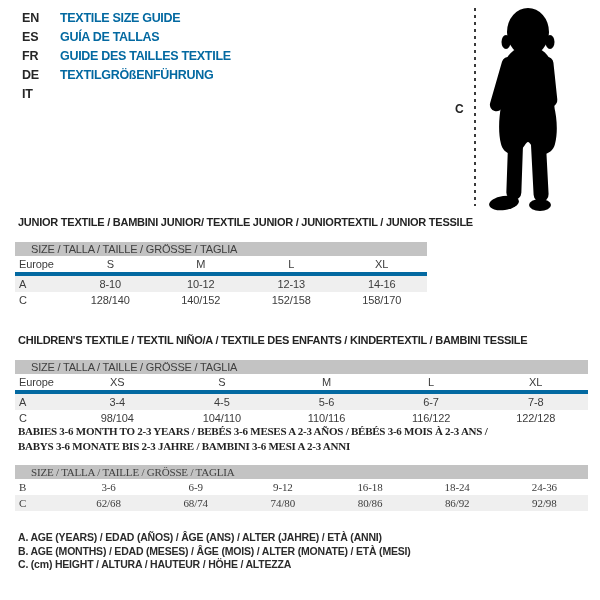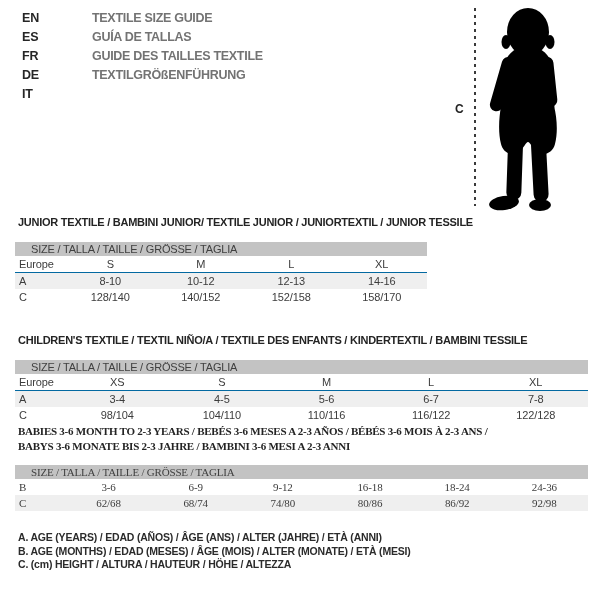--- a/index.html
+++ b/index.html
@@ -2,42 +2,42 @@
 <html><head>
 <meta charset="utf-8">
 <style>
   * { margin:0; padding:0; box-sizing:border-box; }
   html,body { width:600px; height:600px; background:#ffffff;
     font-family:"Liberation Sans", sans-serif; }
   #page { position:relative; width:600px; height:600px; background:#fff; overflow:hidden; }
 
   
   .lang-block { position:absolute; left:22px; top:9px; }
-  .lang-row { display:flex; height:19px; line-height:19px;gap:32px; }
+  .lang-row { display:flex; height:19px; line-height:19px; }
   .lang-code { width:38px; font-size:12.5px; font-weight:bold; color:#262626; letter-spacing:-0.2px; }
-  .lang-title { font-size:12.5px; font-weight:bold; color:#737373; letter-spacing:-0.3px; }
+  .lang-title { font-size:12.5px; font-weight:bold; color:#0369a1; letter-spacing:-0.3px; }
 
   
   .height-line { position:absolute; left:474px; top:8px; width:2px; height:198px;
     background:repeating-linear-gradient(to bottom, #3a3a3a 0 3px, transparent 3px 7px); }
   .height-label { position:absolute; left:455px; top:102px; font-size:12px; font-weight:bold; color:#222; }
   .silhouette { position:absolute; left:483px; top:5px; }
 
   
   .section { position:absolute; left:15px; }
   .sec-title { font-size:11px; font-weight:bold; color:#242424; letter-spacing:-0.25px;
     line-height:12px; margin:0 0 14px 3px; white-space:nowrap; }
   .sec-title-2l { line-height:15px; margin:0 0 11px 3px; }
   .size-bar { background:#c3c3c3; height:14px; line-height:14px; font-size:11px;
     color:#404040; padding-left:16px; letter-spacing:-0.2px; }
   table.size-table { border-collapse:collapse; table-layout:fixed; width:100%; }
   .size-table td { height:16px; line-height:16px; font-size:11px; color:#3c3c3c;
     text-align:center; padding:0; letter-spacing:-0.1px; }
   .size-table td.rowhead { text-align:left; padding-left:4px; }
-  tr.row-border td { border-bottom:1px solid #0369a1;margin-left:38px; }
+  tr.row-border td { border-bottom:4px solid #0369a1;margin-left:38px; }
   tr.row-alt { background:#efefef; }
 
   
   .legend { position:absolute; left:18px; top:531px; }
   .legend-line { font-size:10.5px; font-weight:bold; color:#2b2b2b; line-height:13.5px;
     letter-spacing:-0.2px; white-space:nowrap; }
 
   #t-junior   { top:216px; width:412px; }
   #t-children { top:334px; width:573px; }
   #t-babies   { top:424px; width:573px;font-family:Liberation Serif, serif; }

